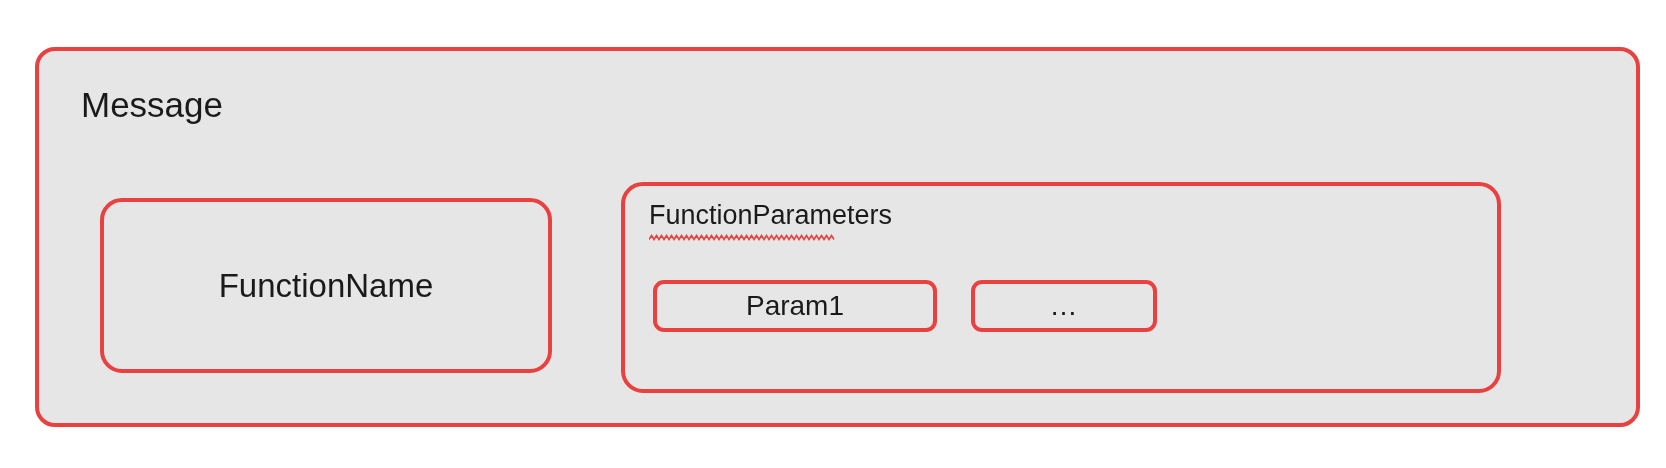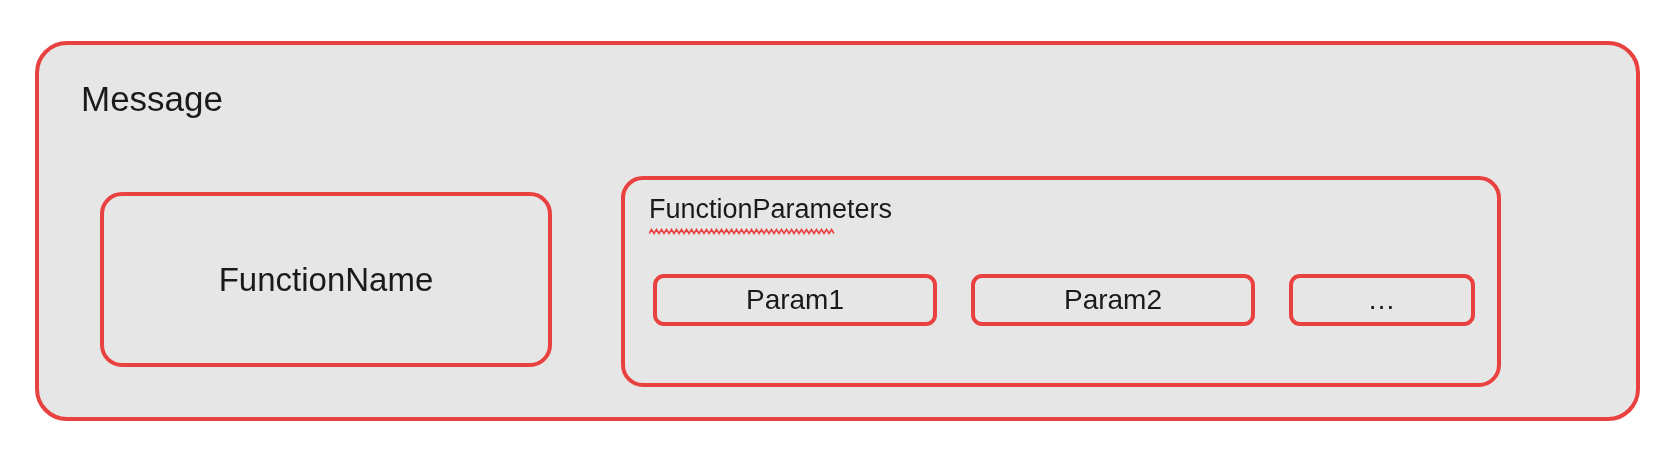--- a/index.html
+++ b/index.html
@@ -18,27 +18,27 @@
     width: 1666px;
     height: 468px;
     background: #ffffff;
     overflow: hidden;
   }
 
   
   .message-box {
     position: absolute;
     left: 35px;
-    top: 41px;
+    top: 47px;
     width: 1605px;
     height: 380px;
     box-sizing: border-box;
     background: #E6E6E6;
     border: 4px solid #E8413F;
-    border-radius: 32px;
+    border-radius: 20px;
   }
 
   .message-label {
     position: absolute;
     left: 42px;
     top: 36px;
     font-size: 35px;
     line-height: 1;
     color: #1A1A1A;
     white-space: nowrap;
@@ -156,23 +156,20 @@
       <span class="squiggle">
         <svg width="186" height="7" viewBox="0 0 186 7" xmlns="http://www.w3.org/2000/svg">
           <path d="M0 5.5 L2.5 1.5 L5 5.5 L7.5 1.5 L10 5.5 L12.5 1.5 L15 5.5 L17.5 1.5 L20 5.5 L22.5 1.5 L25 5.5 L27.5 1.5 L30 5.5 L32.5 1.5 L35 5.5 L37.5 1.5 L40 5.5 L42.5 1.5 L45 5.5 L47.5 1.5 L50 5.5 L52.5 1.5 L55 5.5 L57.5 1.5 L60 5.5 L62.5 1.5 L65 5.5 L67.5 1.5 L70 5.5 L72.5 1.5 L75 5.5 L77.5 1.5 L80 5.5 L82.5 1.5 L85 5.5 L87.5 1.5 L90 5.5 L92.5 1.5 L95 5.5 L97.5 1.5 L100 5.5 L102.5 1.5 L105 5.5 L107.5 1.5 L110 5.5 L112.5 1.5 L115 5.5 L117.5 1.5 L120 5.5 L122.5 1.5 L125 5.5 L127.5 1.5 L130 5.5 L132.5 1.5 L135 5.5 L137.5 1.5 L140 5.5 L142.5 1.5 L145 5.5 L147.5 1.5 L150 5.5 L152.5 1.5 L155 5.5 L157.5 1.5 L160 5.5 L162.5 1.5 L165 5.5 L167.5 1.5 L170 5.5 L172.5 1.5 L175 5.5 L177.5 1.5 L180 5.5 L182.5 1.5 L185 5.5" fill="none" stroke="#E8413F" stroke-width="1.6"></path>
         </svg>
       </span>
 
       <div class="param-row">
         <div class="param-box w-std">
           <span class="param-label">Param1</span>
         </div>
-        <div class="param-box w-std">
-          <span class="param-label">Param2</span>
-        </div>
         <div class="param-box w-ellipsis">
           <span class="param-label ellipsis">…</span>
         </div>
       </div>
 
     </div>
   </div>
 </div>
 
 </body></html>

